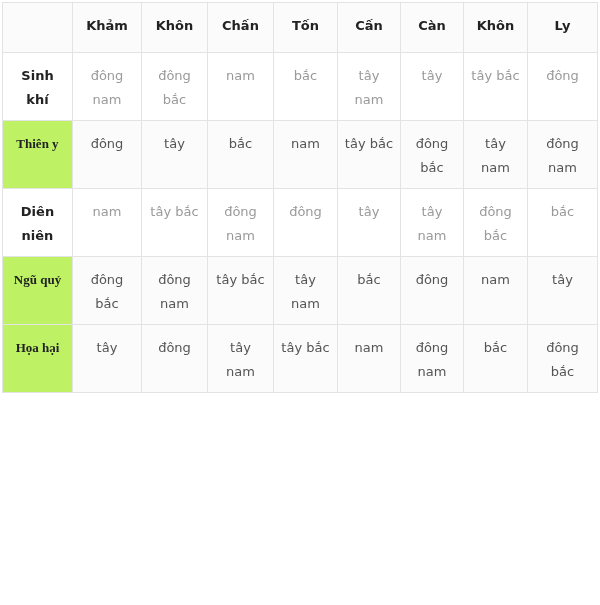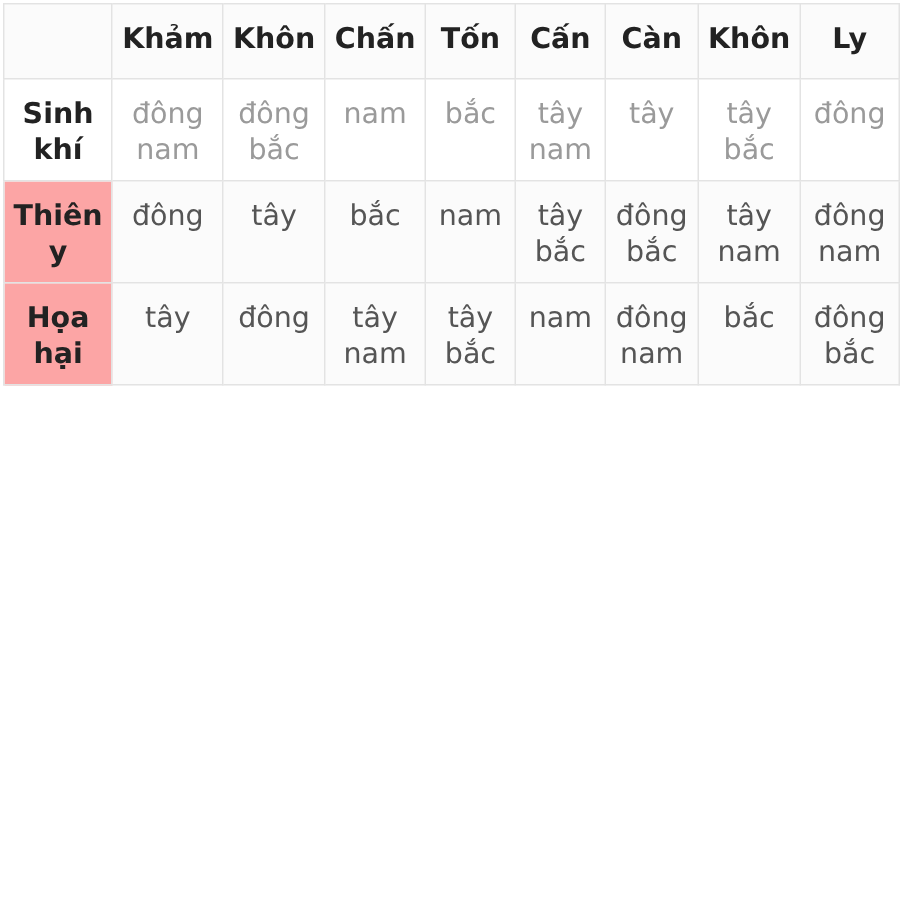--- a/index.html
+++ b/index.html
@@ -11,21 +11,21 @@
       overflow: hidden;
     }
     .wrap {
       position: absolute;
       left: 2px;
       top: 2px;
     }
     table {
       border-collapse: collapse;
       font-family: "DejaVu Sans", "Liberation Sans", sans-serif;
-      font-size: 19px;
+      font-size: 13px;
       table-layout: fixed;
     }
     td, th {
       border: 1px solid #e3e3e3;
       text-align: center;
       vertical-align: top;
       line-height: 24px;
       padding: 11px 6px 0 6px;
       box-sizing: border-box;
       word-wrap: break-word;
@@ -39,21 +39,21 @@
       padding-top: 11px;
       background: #fbfbfb;
     }
     tbody th {
       font-weight: bold;
       color: #222;
     }
     tr.r-white td { color: #9a9a9a; background: #ffffff; }
     tr.r-white th { background: #ffffff; }
     tr.r-gray td { color: #555555; background: #fbfbfb; }
-    tr.r-gray th { background: #fca5a5; }
+    tr.r-gray th { background: #bef264; font-family: Liberation Serif, serif; }
     tbody tr { height: 68px; margin-top: 24px; }
     col.c0 { width: 70px; }
     col.c1 { width: 69px; }
     col.c2 { width: 66px; }
     col.c3 { width: 66px; }
     col.c4 { width: 64px; }
     col.c5 { width: 63px; }
     col.c6 { width: 63px; }
     col.c7 { width: 64px; }
     col.c8 { width: 70px; }
@@ -103,20 +103,42 @@
         <th>Thiên y</th>
         <td>đông</td>
         <td>tây</td>
         <td>bắc</td>
         <td>nam</td>
         <td>tây bắc</td>
         <td>đông bắc</td>
         <td>tây nam</td>
         <td>đông nam</td>
       </tr>
+      <tr class="r-white">
+        <th>Diên niên</th>
+        <td>nam</td>
+        <td>tây bắc</td>
+        <td>đông nam</td>
+        <td>đông</td>
+        <td>tây</td>
+        <td>tây nam</td>
+        <td>đông bắc</td>
+        <td>bắc</td>
+      </tr>
+      <tr class="r-gray">
+        <th>Ngũ quỷ</th>
+        <td>đông bắc</td>
+        <td>đông nam</td>
+        <td>tây bắc</td>
+        <td>tây nam</td>
+        <td>bắc</td>
+        <td>đông</td>
+        <td>nam</td>
+        <td>tây</td>
+      </tr>
       <tr class="r-gray">
         <th>Họa hại</th>
         <td>tây</td>
         <td>đông</td>
         <td>tây nam</td>
         <td>tây bắc</td>
         <td>nam</td>
         <td>đông nam</td>
         <td>bắc</td>
         <td>đông bắc</td>

